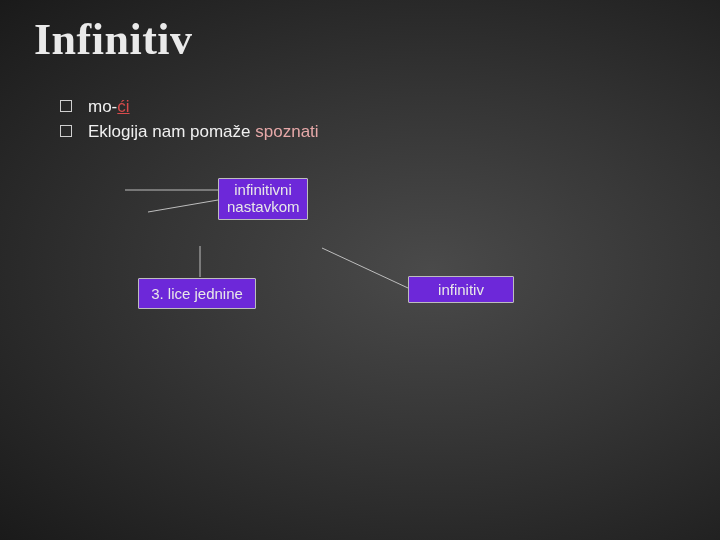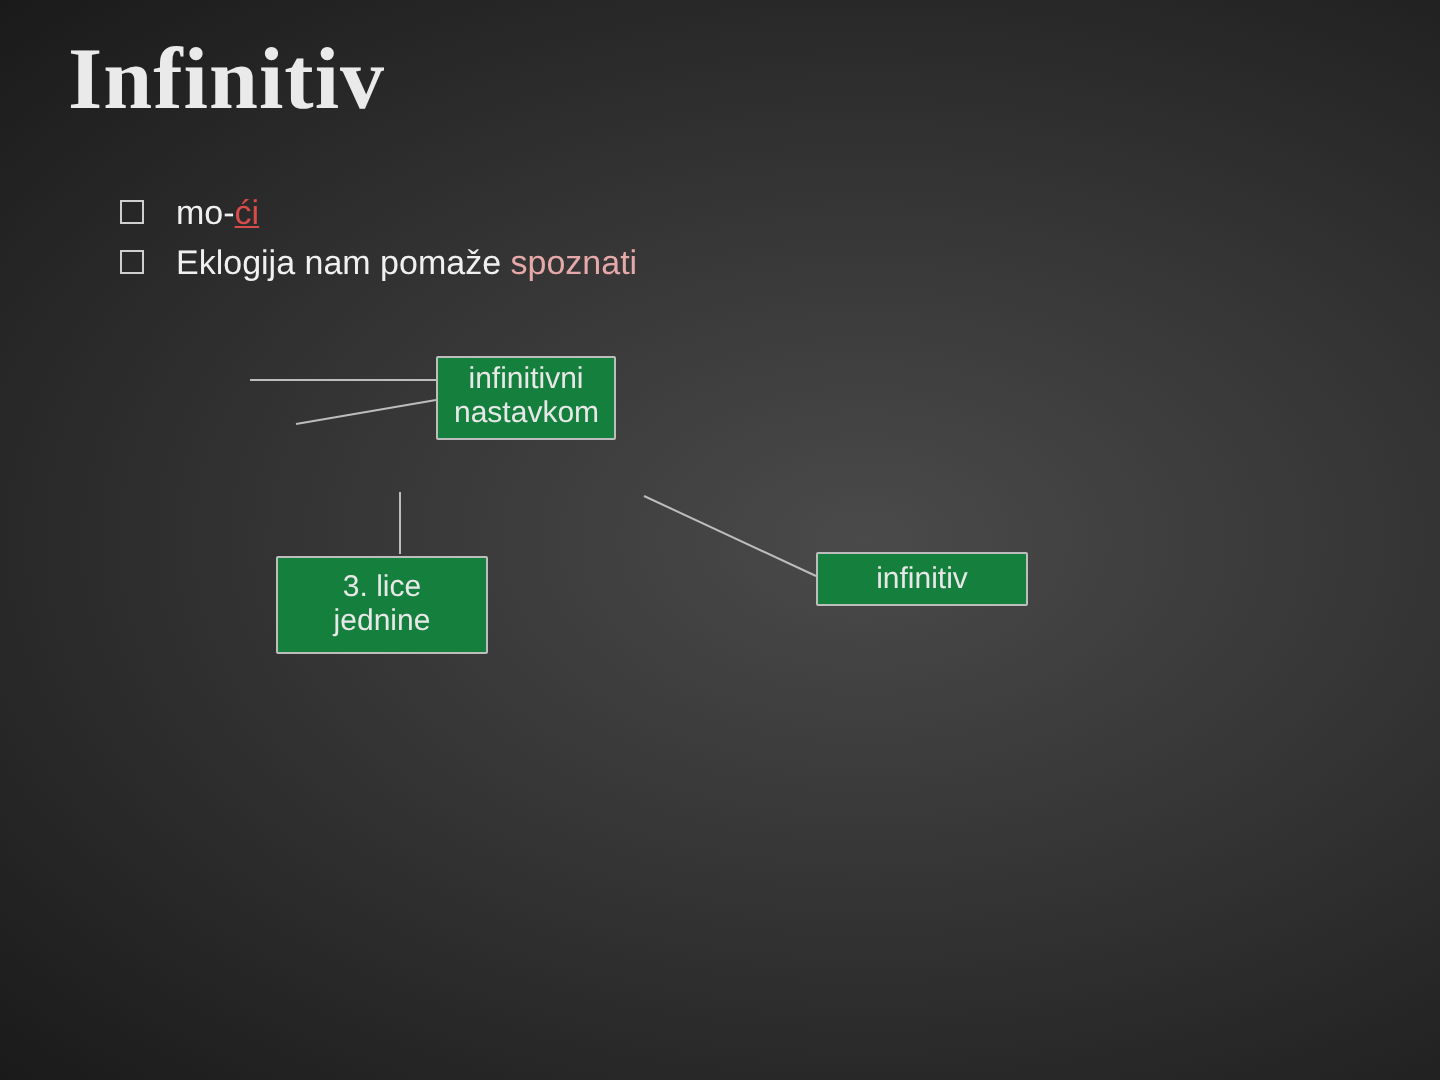--- a/index.html
+++ b/index.html
@@ -41,31 +41,31 @@
     border: 1px solid #cfcfcf;
     margin-right: 16px;
     margin-top: 4px;
     flex-shrink: 0;
   }
   .item-text { flex: 1; }
   .red { color: #d84b4b; text-decoration: underline; }
   .pink { color: #e6a8a8; }
   .callout {
     position: absolute;
-    background: #15803d;
+    background: #6d28d9;
     border: 1px solid #bdbdbd;
     padding: 2px 8px 3px 8px;
     font-size: 15px;
     text-align: center;
     color: #e8e8e8;
     line-height: 1.15;
     border-radius: 1px;
   }
   .callout-infinitivni { left: 218px; top: 178px; width: 90px; }
-  .callout-3lice { left: 138px; top: 278px; width: 106px; padding-top:6px; padding-bottom:6px; }
+  .callout-3lice { left: 138px; top: 278px; width: 118px; padding-top:6px; padding-bottom:6px; }
   .callout-infinitiv { left: 408px; top: 276px; width: 106px; padding-top:4px; padding-bottom:4px; }
   svg.lines { position: absolute; left: 0; top: 0; width: 720px; height: 540px; pointer-events: none; }
 </style>
 </head>
 <body>
 
 <div class="title">Infinitiv</div>
 
 <div class="content">
   <div class="item">

